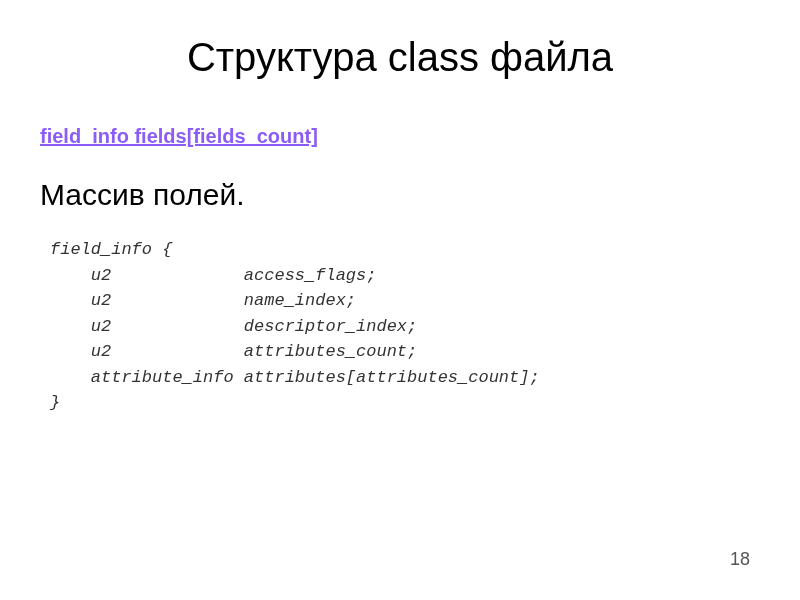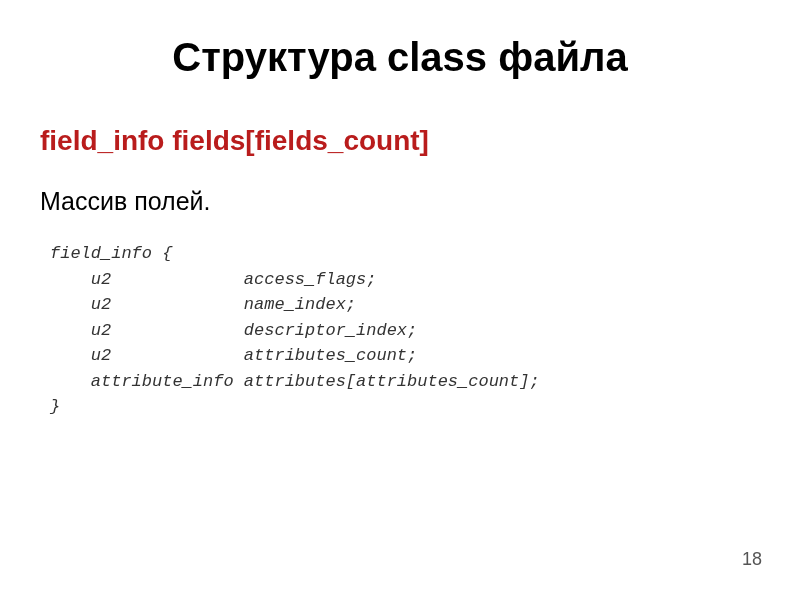--- a/index.html
+++ b/index.html
@@ -11,55 +11,56 @@
       width: 800px;
       height: 600px;
       background: #ffffff;
       font-family: Arial, Helvetica, sans-serif;
       position: relative;
       color: #000000;
     }
     .slide-title {
       text-align: center;
       font-size: 40px;
-      font-weight: bold;
+      font-weight: normal;
       padding-top: 35px;
       padding-bottom: 20px;
       color: #000000;
     }
     .content {
       padding-left: 40px;
       padding-right: 40px;
     }
     .subheading {
-      font-size: 28px;
+      font-size: 20px;
       font-weight: bold;
       margin-top: 25px;
       margin-bottom: 30px;
-      color: #b91c1c;
+      color: #8b5cf6;
+      text-decoration: underline;
     }
     .description {
-      font-size: 25px;
+      font-size: 30px;
       font-weight: normal;
       margin-bottom: 25px;
       color: #000000;
     }
     .code-block {
       font-family: "Courier New", Courier, monospace;
       font-size: 17px;
       line-height: 1.5;
       white-space: pre;
       color: #333333;
       padding-left: 10px;
       font-style: italic;
     }
     .page-number {
       position: absolute;
       bottom: 30px;
-      right: 38px;
+      right: 50px;
       font-size: 18px;
       color: #555555;
       margin-left: 20px;
     }
   </style>
 </head>
 <body>
 
 <h1 class="slide-title">Структура class файла</h1>
 

